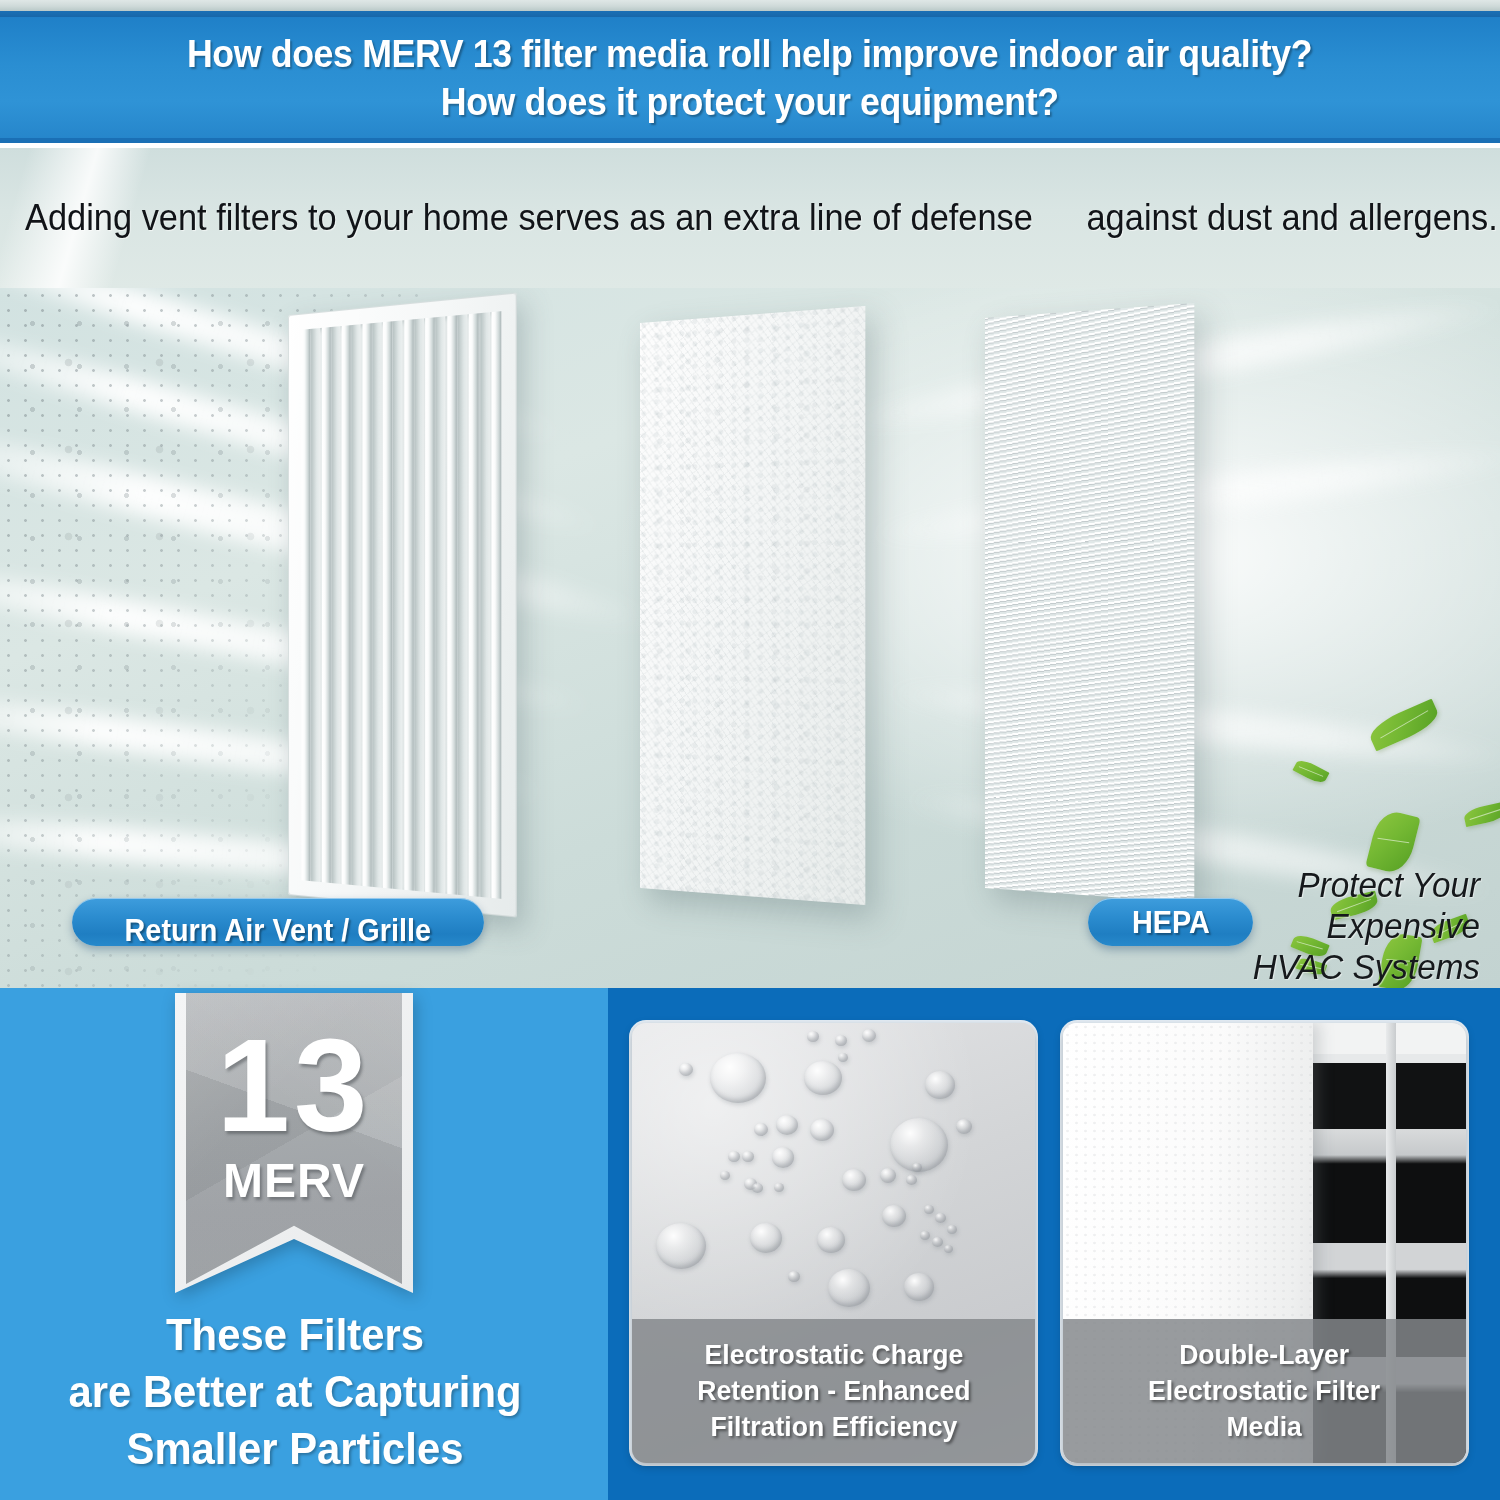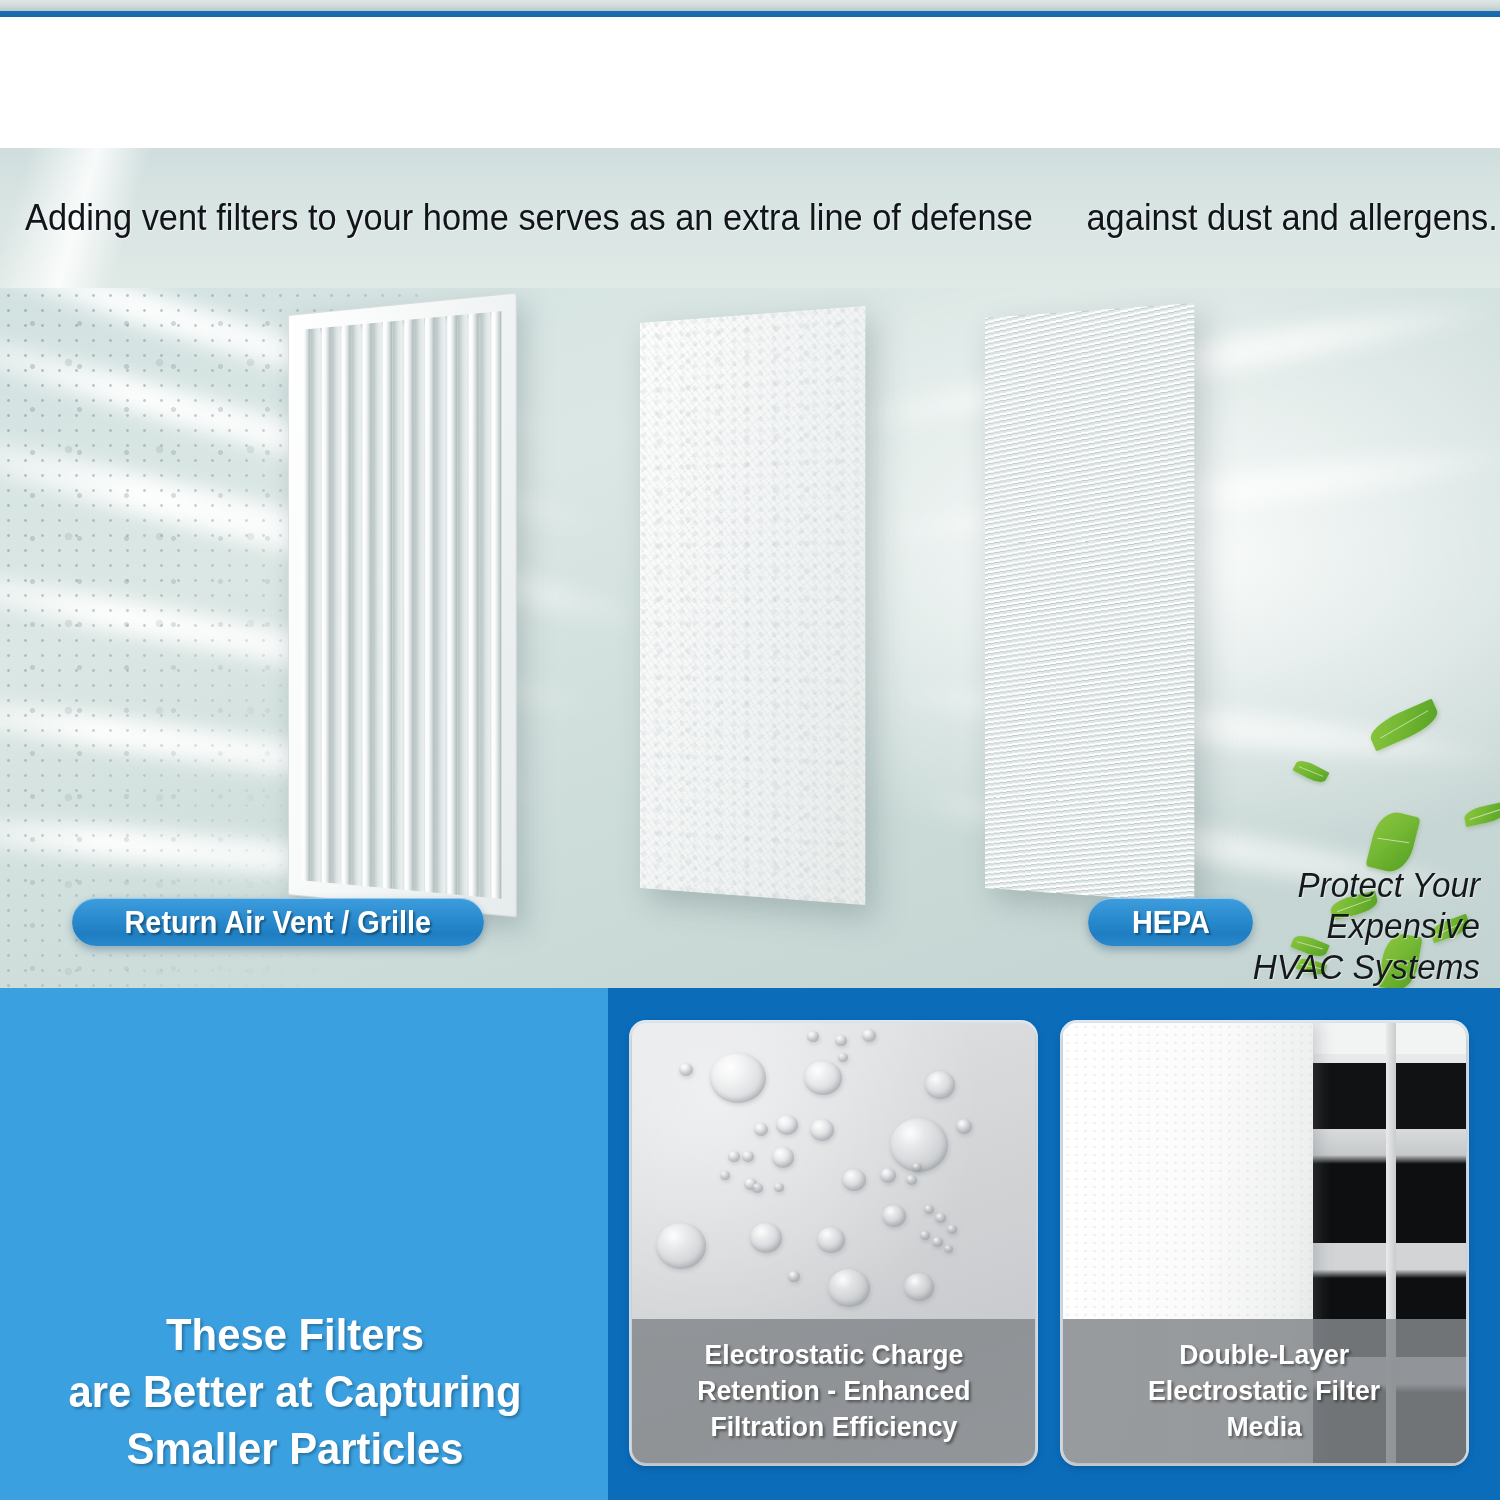--- a/index.html
+++ b/index.html
@@ -176,21 +176,21 @@
     border-radius:26px; height:48px;
     display:flex; align-items:center; justify-content:center;
     padding:0 22px;
     box-shadow:0 4px 8px rgba(25,70,110,0.35), inset 0 1px 0 rgba(255,255,255,0.45);
   }
   .badge span{
     color:#ffffff; font-weight:bold; font-size:31px; line-height:31px;
     transform:scaleX(0.93); white-space:nowrap;
     text-shadow:2px 2px 2px rgba(0,0,0,0.35);
   }
-  .badge-vent { left:72px;  top:610px; width:412px; }
+  .badge-vent { left:72px;  top:610px; width:412px;align-items:flex-end; }
   .badge-capture { left:538px; top:610px; width:430px; }
   .badge-hepa { left:1088px; top:610px; width:165px; }
 
   .protect-text{
     position:absolute; right:20px; top:576px; width:400px;
     text-align:right; font-style:italic; font-size:35px; line-height:41px;
     color:#16191c; font-weight:400; transform:scaleX(0.95); transform-origin:right center;
     text-shadow:1px 1px 1px rgba(255,255,255,0.55);
   }
 
@@ -300,20 +300,24 @@
   }
 </style>
 </head>
 <body>
 
 <div class="page">
 
   <div class="top-strip"></div>
   <div class="top-rule"></div>
 
+  <div class="header">
+    <div class="header-line">How does MERV 13 filter media roll help improve indoor air quality?</div>
+    <div class="header-line">How does it protect your equipment?</div>
+  </div>
 
   <div class="subtitle-band">
     <div class="subtitle-line">Adding vent filters to your home serves as an extra line of defense</div>
     <div class="subtitle-line">against dust and allergens.</div>
   </div>
 
   <div class="hero">
 
     <div class="airflow">
       <div class="streak s1"></div>
@@ -383,20 +387,28 @@
       <div>Protect Your</div>
       <div>Expensive</div>
       <div>HVAC Systems</div>
     </div>
   </div>
 
   <div class="bottom">
 
     <div class="bottom-left">
 
+      <div class="ribbon">
+        <div class="ribbon-outer"></div>
+        <div class="ribbon-inner">
+          <div class="ribbon-facets"></div>
+          <div class="ribbon-num">13</div>
+          <div class="ribbon-label">MERV</div>
+        </div>
+      </div>
 
       <div class="bl-text">
         <div>These Filters</div>
         <div>are Better at Capturing</div>
         <div>Smaller Particles</div>
       </div>
     </div>
 
     <div class="bottom-right">
 

